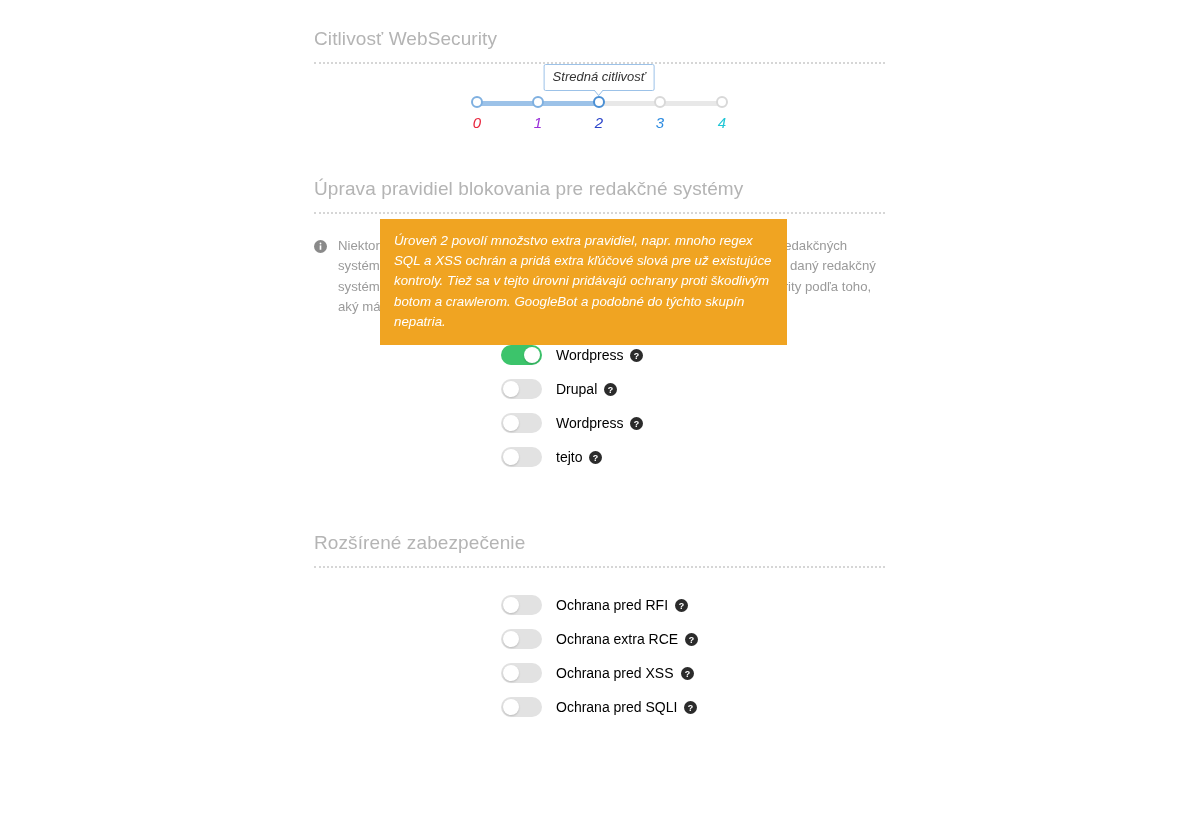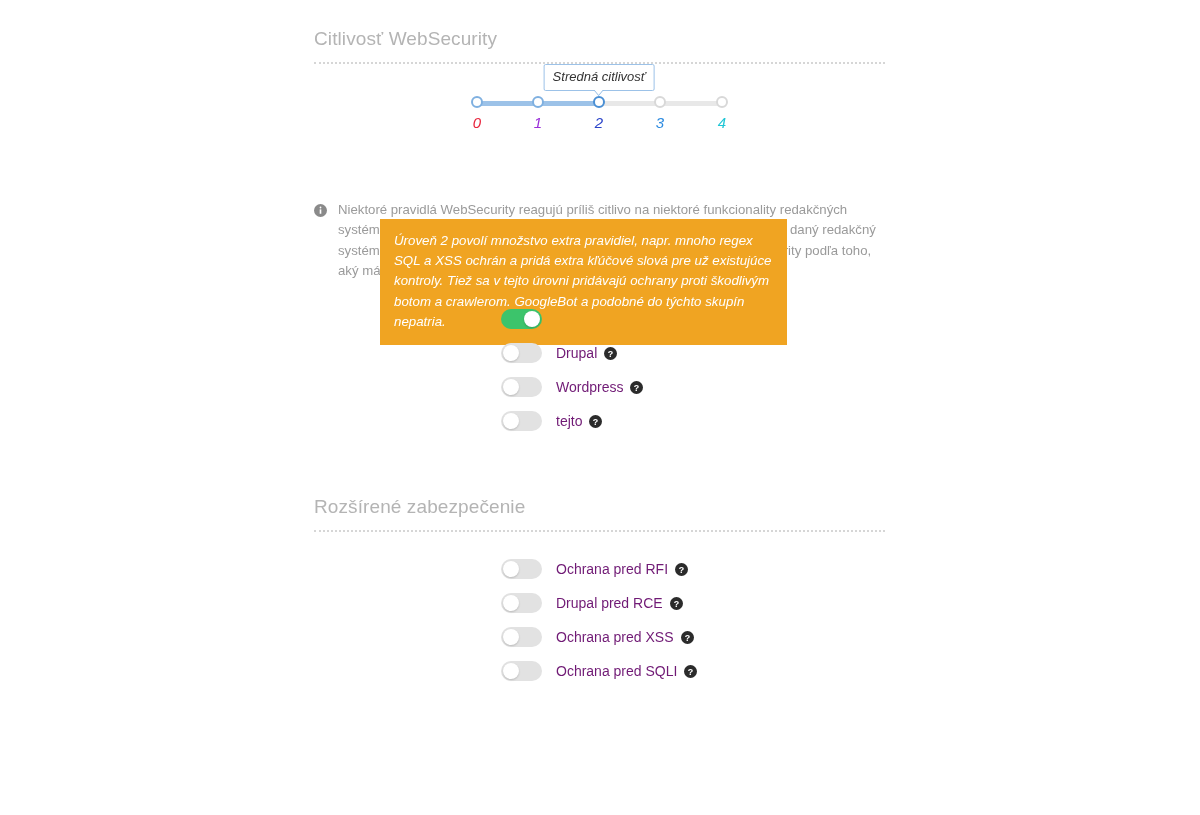--- a/index.html
+++ b/index.html
@@ -200,21 +200,21 @@
     height: 16px;
     border-radius: 50%;
     background: #ffffff;
     box-shadow: 0 1px 2px rgba(0,0,0,0.18);
   }
   .switch.on .knob { left: 23px; }
 
   .toggle-label {
     margin-left: 14px;
     font-size: 14px;
-    color: #701a75;
+    color: #000000;
     white-space: nowrap;
   }
   .help-icon {
     margin-left: 7px;
     width: 13px;
     height: 13px;
     display: inline-block;
     vertical-align: -2px;
   }
 
@@ -249,20 +249,21 @@
           <span class="tick" style="left:122px;color:#2b44c9">2</span>
           <span class="tick" style="left:183px;color:#2b8ae0">3</span>
           <span class="tick" style="left:245px;color:#1fc6d6">4</span>
         </div>
 
         <div class="notice">Úroveň 2 povolí množstvo extra pravidiel, napr. mnoho regex SQL a XSS ochrán a pridá extra kľúčové slová pre už existujúce kontroly. Tiež sa v tejto úrovni pridávajú ochrany proti škodlivým botom a crawlerom. GoogleBot a podobné do týchto skupín nepatria.</div>
       </div>
     </div>
 
     <div class="sec-cms">
+      <h2 class="section-title">Úprava pravidiel blokovania pre redakčné systémy</h2>
 
       <div class="info-block">
         <span class="info-icon">
           <svg viewBox="0 0 16 16" width="13" height="13" aria-hidden="true">
             <circle cx="8" cy="8" r="8" fill="#8a8a8a"></circle>
             <rect x="7" y="6.6" width="2" height="5.4" fill="#ffffff"></rect>
             <circle cx="8" cy="4.3" r="1.1" fill="#ffffff"></circle>
           </svg>
         </span>
         <span class="info-text">Niektoré pravidlá WebSecurity reagujú príliš citlivo na niektoré funkcionality redakčných systémov. Vtedy sú požiadavky označené ako 403 Forbidden, pričom ide pre daný redakčný systém o oprávnené požiadavky. Nižšie si môžete upraviť pravidlá WebSecurity podľa toho, aký máte nainštalovaný redakčný systém a tak odblokovať požiadavky.</span>
@@ -342,21 +343,21 @@
               <circle cx="8" cy="8" r="8" fill="#2b2b2b"></circle>
               <text x="8" y="12" font-family="Liberation Sans, sans-serif" font-size="11" font-weight="bold" fill="#ffffff" text-anchor="middle">?</text>
             </svg>
           </span>
         </div>
 
         <div class="toggle-row">
           <div class="switch">
             <div class="knob"></div>
           </div>
-          <span class="toggle-label">Drupal pred RCE</span>
+          <span class="toggle-label">Ochrana extra RCE</span>
           <span class="help-icon">
             <svg viewBox="0 0 16 16" width="13" height="13" aria-hidden="true">
               <circle cx="8" cy="8" r="8" fill="#2b2b2b"></circle>
               <text x="8" y="12" font-family="Liberation Sans, sans-serif" font-size="11" font-weight="bold" fill="#ffffff" text-anchor="middle">?</text>
             </svg>
           </span>
         </div>
 
         <div class="toggle-row">
           <div class="switch">

